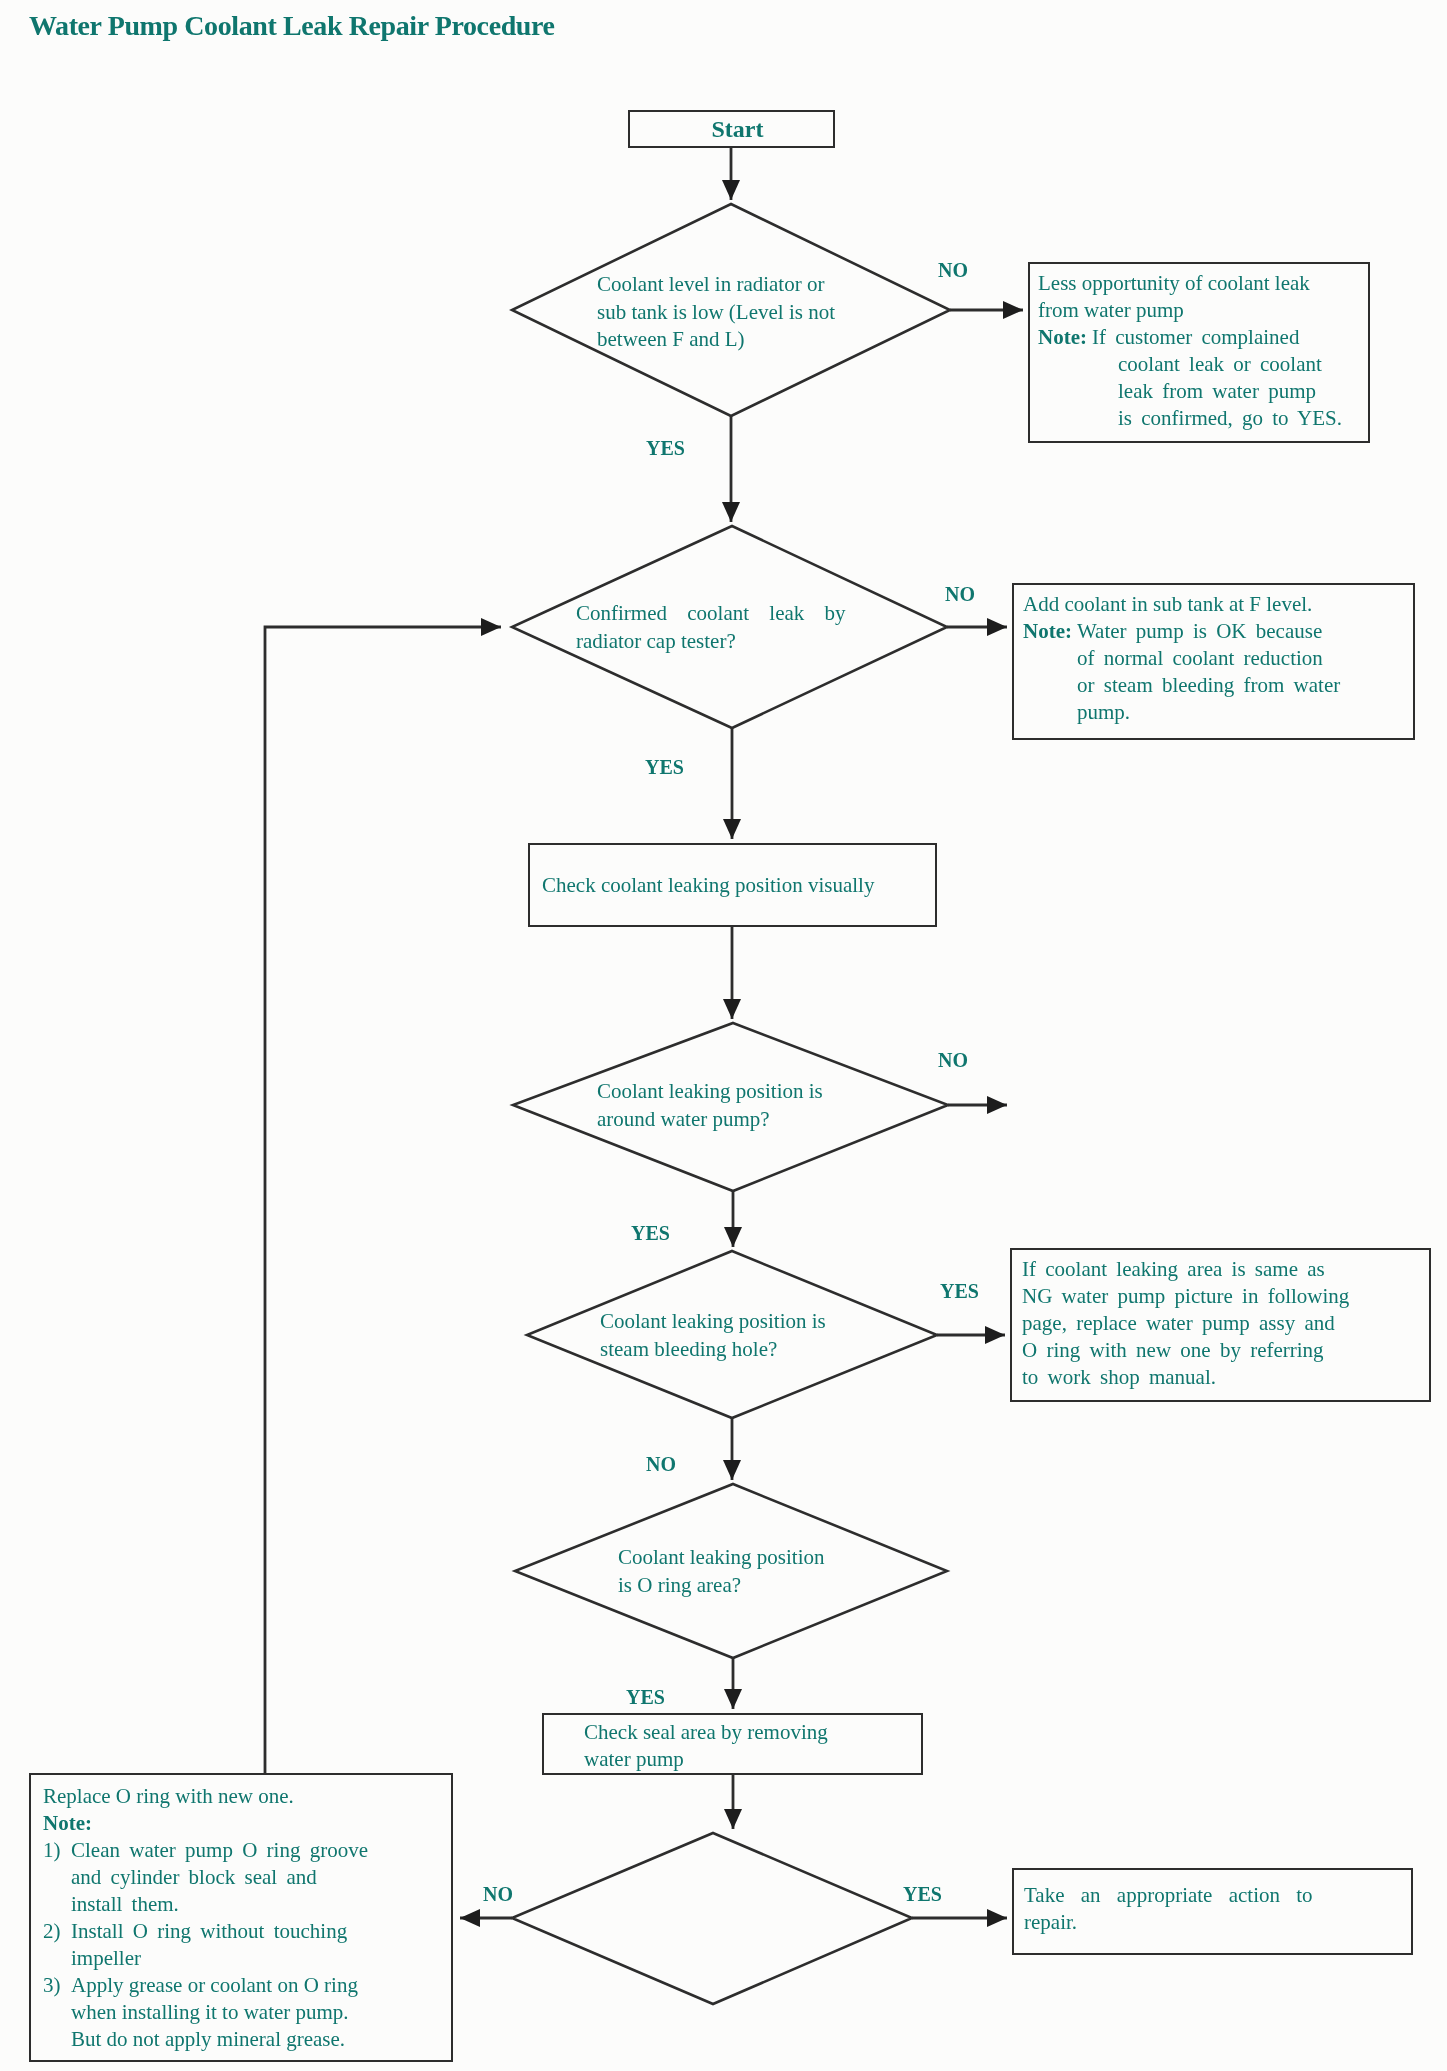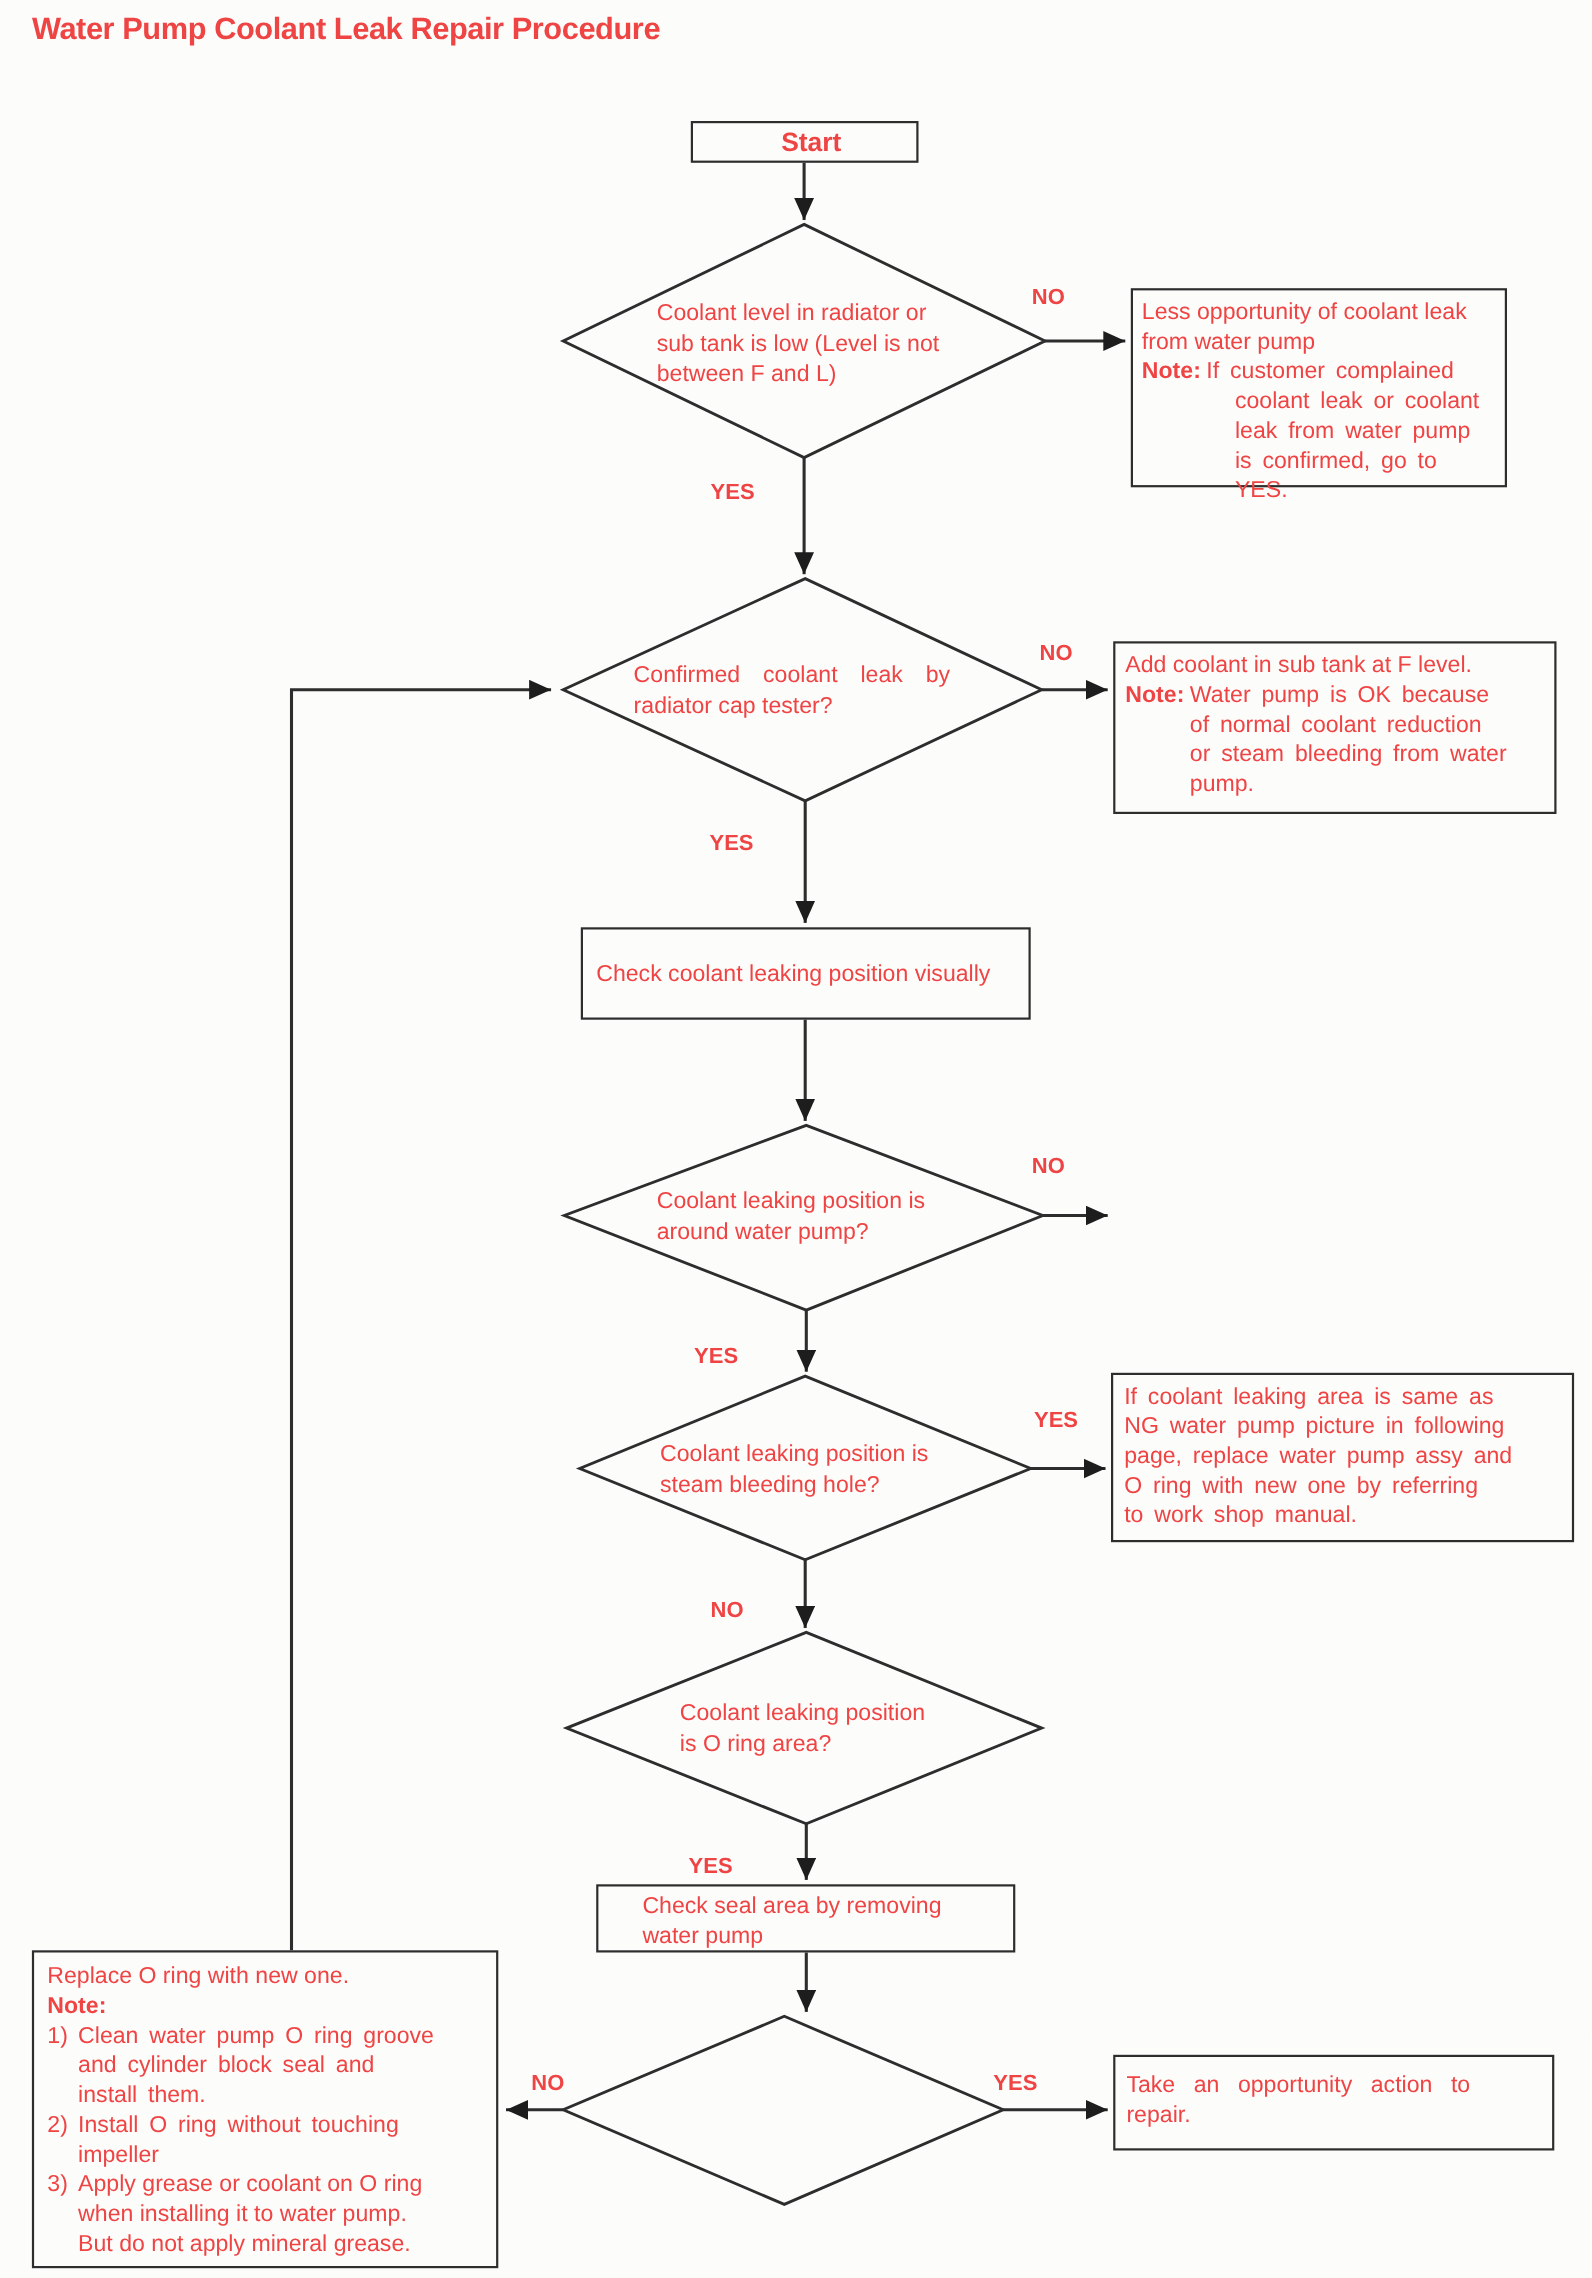--- a/index.html
+++ b/index.html
@@ -1,20 +1,20 @@
 <!DOCTYPE html>
 <html><head>
 <meta charset="utf-8">
 <style>
   html, body { margin:0; padding:0; background:#ffffff; }
   .stage {
     position:relative; width:1447px; height:2071px;
     background:#fcfcfb;
-    font-family:Liberation Sans, sans-serif;
-    color:#ef4444;
+    font-family:Liberation Serif, serif;
+    color:#0f766e;
   }
   .title {
     position:absolute; left:29px; top:10px; margin:0;
     font-size:28px; font-weight:bold; letter-spacing:-0.4px;
   }
   svg.lines { position:absolute; left:0; top:0; width:1447px; height:2071px; }
   svg.lines * { vector-effect:none; }
   .shape { fill:none; stroke:#2d2d2d; stroke-width:2.6; }
   .conn  { fill:none; stroke:#2d2d2d; stroke-width:2.8; }
   .rbox {
@@ -169,17 +169,17 @@
     </div>
     <div class="item">
       <span class="num">3)</span>
       <span class="itx ml">Apply grease or coolant on O ring
 when installing it to water pump.
 But do not apply mineral grease.</span>
     </div>
   </div>
 
   <div class="rbox" style="left:1012px;top:1868px;width:401px;height:87px;padding:12px 10px;">
-    <div class="ws12">Take an opportunity action to</div>
+    <div class="ws12">Take an appropriate action to</div>
     <div>repair.</div>
   </div>
 
 </div>
 
 </body></html>

